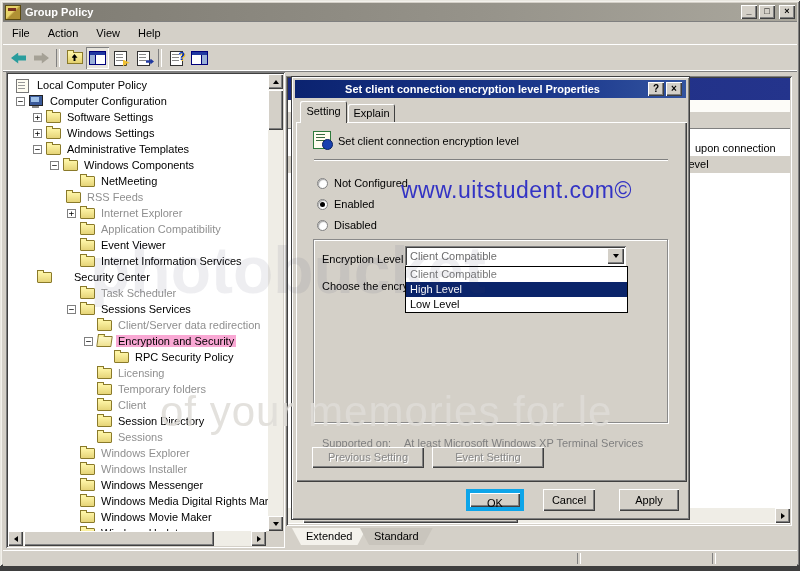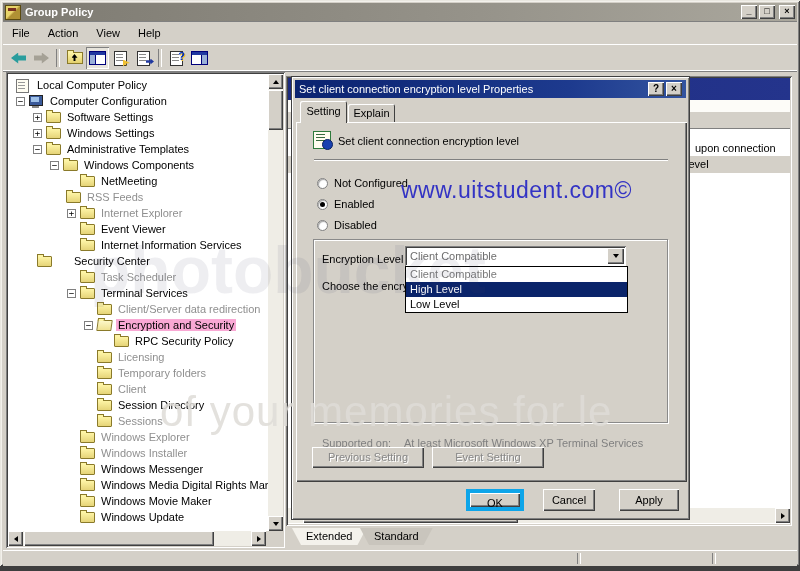--- a/index.html
+++ b/index.html
@@ -80,21 +80,21 @@
   .btab{position:absolute;top:2px;height:17px;padding:2px 14px 0;box-sizing:border-box;
     clip-path:polygon(0 0,100% 0,calc(100% - 9px) 100%,9px 100%);background:#c9c5bd;}
   .btab.active{background:#f4f2ec;}
   .statusbar{position:absolute;left:3px;top:550px;right:3px;height:15px;border-top:1px solid #fff;background:#d4d0c8;}
   .st-div{position:absolute;top:2px;width:2px;height:11px;border-left:1px solid #808080;border-right:1px solid #fff;}
   
   .dialog{position:absolute;left:291px;top:76px;width:399px;height:444px;background:#d4d0c8;z-index:40;
     border:1px solid #404040;box-shadow:inset 1px 1px 0 #fff, inset -1px -1px 0 #808080;box-sizing:border-box;}
   .dtitle{position:absolute;left:3px;top:3px;right:3px;height:18px;background:linear-gradient(90deg,#0b2370,#1d3a8e 70%,#33549f);
     display:flex;align-items:center;padding:0 4px;}
-  .dtitle .ttext{color:#fff;font-weight:normal;flex:1;white-space:nowrap;overflow:hidden;}
+  .dtitle .ttext{color:#fff;font-weight:bold;flex:1;white-space:nowrap;overflow:hidden;text-align:center;}
   .tab{position:absolute;background:#d4d0c8;text-align:center;
     box-shadow:inset 1px 1px 0 #fff, inset -1px 0 0 #404040;border-radius:2px 2px 0 0;}
   .tab.active{left:8px;top:24px;width:47px;height:22px;line-height:21px;z-index:5;}
   .tab.inactive{left:56px;top:27px;width:47px;height:19px;line-height:18px;background:#cfcbc3;}
   .dpage{position:absolute;left:4px;top:45px;width:391px;height:360px;background:#d4d0c8;
     box-shadow:inset 1px 1px 0 #fff, inset -1px -1px 0 #404040, inset -2px -2px 0 #808080;}
   .dsi{position:absolute;left:17px;top:9px;width:16px;height:16px;background:#fffdf0;border:1px solid #2e7a3c;}
   .dsi:before{content:"";position:absolute;left:2px;top:2px;width:9px;height:1px;background:#3a6a40;box-shadow:0 3px 0 #3a6a40,0 6px 0 #3a6a40;}
   .dsi:after{content:"";position:absolute;right:-3px;bottom:-2px;width:9px;height:9px;background:#1840b0;border-radius:50%;border:1px solid #0a2060;}
   .dsl{position:absolute;left:42px;top:13px;}
@@ -258,20 +258,27 @@
             <span class="tico">
               <span class="ico-folder"></span>
             </span>
             <span class="tlabel dim">Internet Explorer</span>
           </div>
           <div class="tree-row" style="padding-left: 59px;">
             <span class="slot"></span>
             <span class="tico">
               <span class="ico-folder"></span>
             </span>
+            <span class="tlabel dim">Application Compatibility</span>
+          </div>
+          <div class="tree-row" style="padding-left: 59px;">
+            <span class="slot"></span>
+            <span class="tico">
+              <span class="ico-folder"></span>
+            </span>
             <span class="tlabel">Event Viewer</span>
           </div>
           <div class="tree-row" style="padding-left: 59px;">
             <span class="slot"></span>
             <span class="tico">
               <span class="ico-folder"></span>
             </span>
             <span class="tlabel">Internet Information Services</span>
           </div>
           <div class="tree-row" style=" gap: 16px;">
@@ -288,21 +295,21 @@
             </span>
             <span class="tlabel dim">Task Scheduler</span>
           </div>
           <div class="tree-row" style="padding-left: 59px;">
             <span class="slot box">
               <span class="ebox">−</span>
             </span>
             <span class="tico">
               <span class="ico-folder"></span>
             </span>
-            <span class="tlabel">Terminal Services</span>
+            <span class="tlabel">Sessions Services</span>
           </div>
           <div class="tree-row" style="padding-left: 76px;">
             <span class="slot"></span>
             <span class="tico">
               <span class="ico-folder"></span>
             </span>
             <span class="tlabel dim">Client/Server data redirection</span>
           </div>
           <div class="tree-row" style="padding-left: 76px;">
             <span class="slot box">

